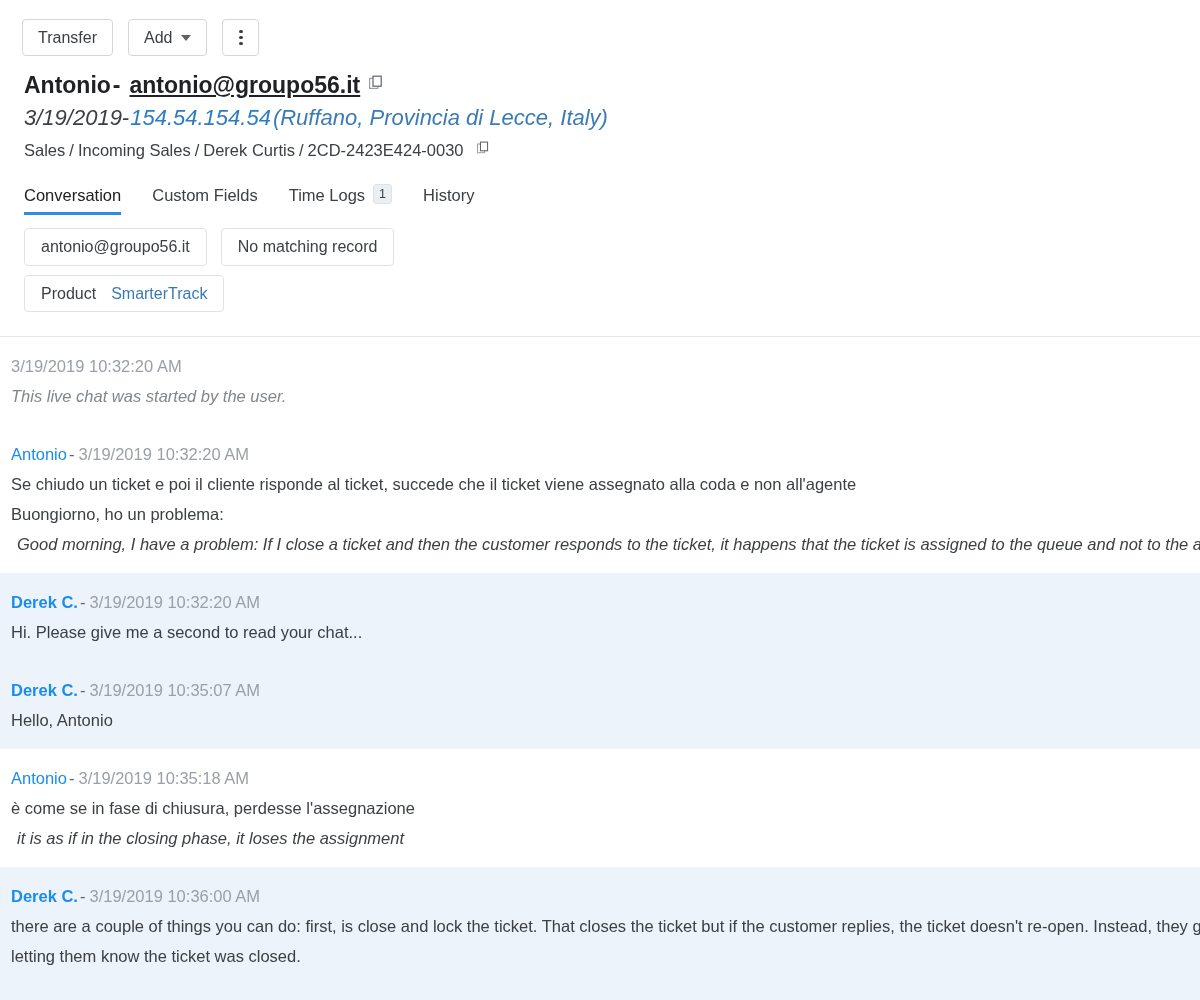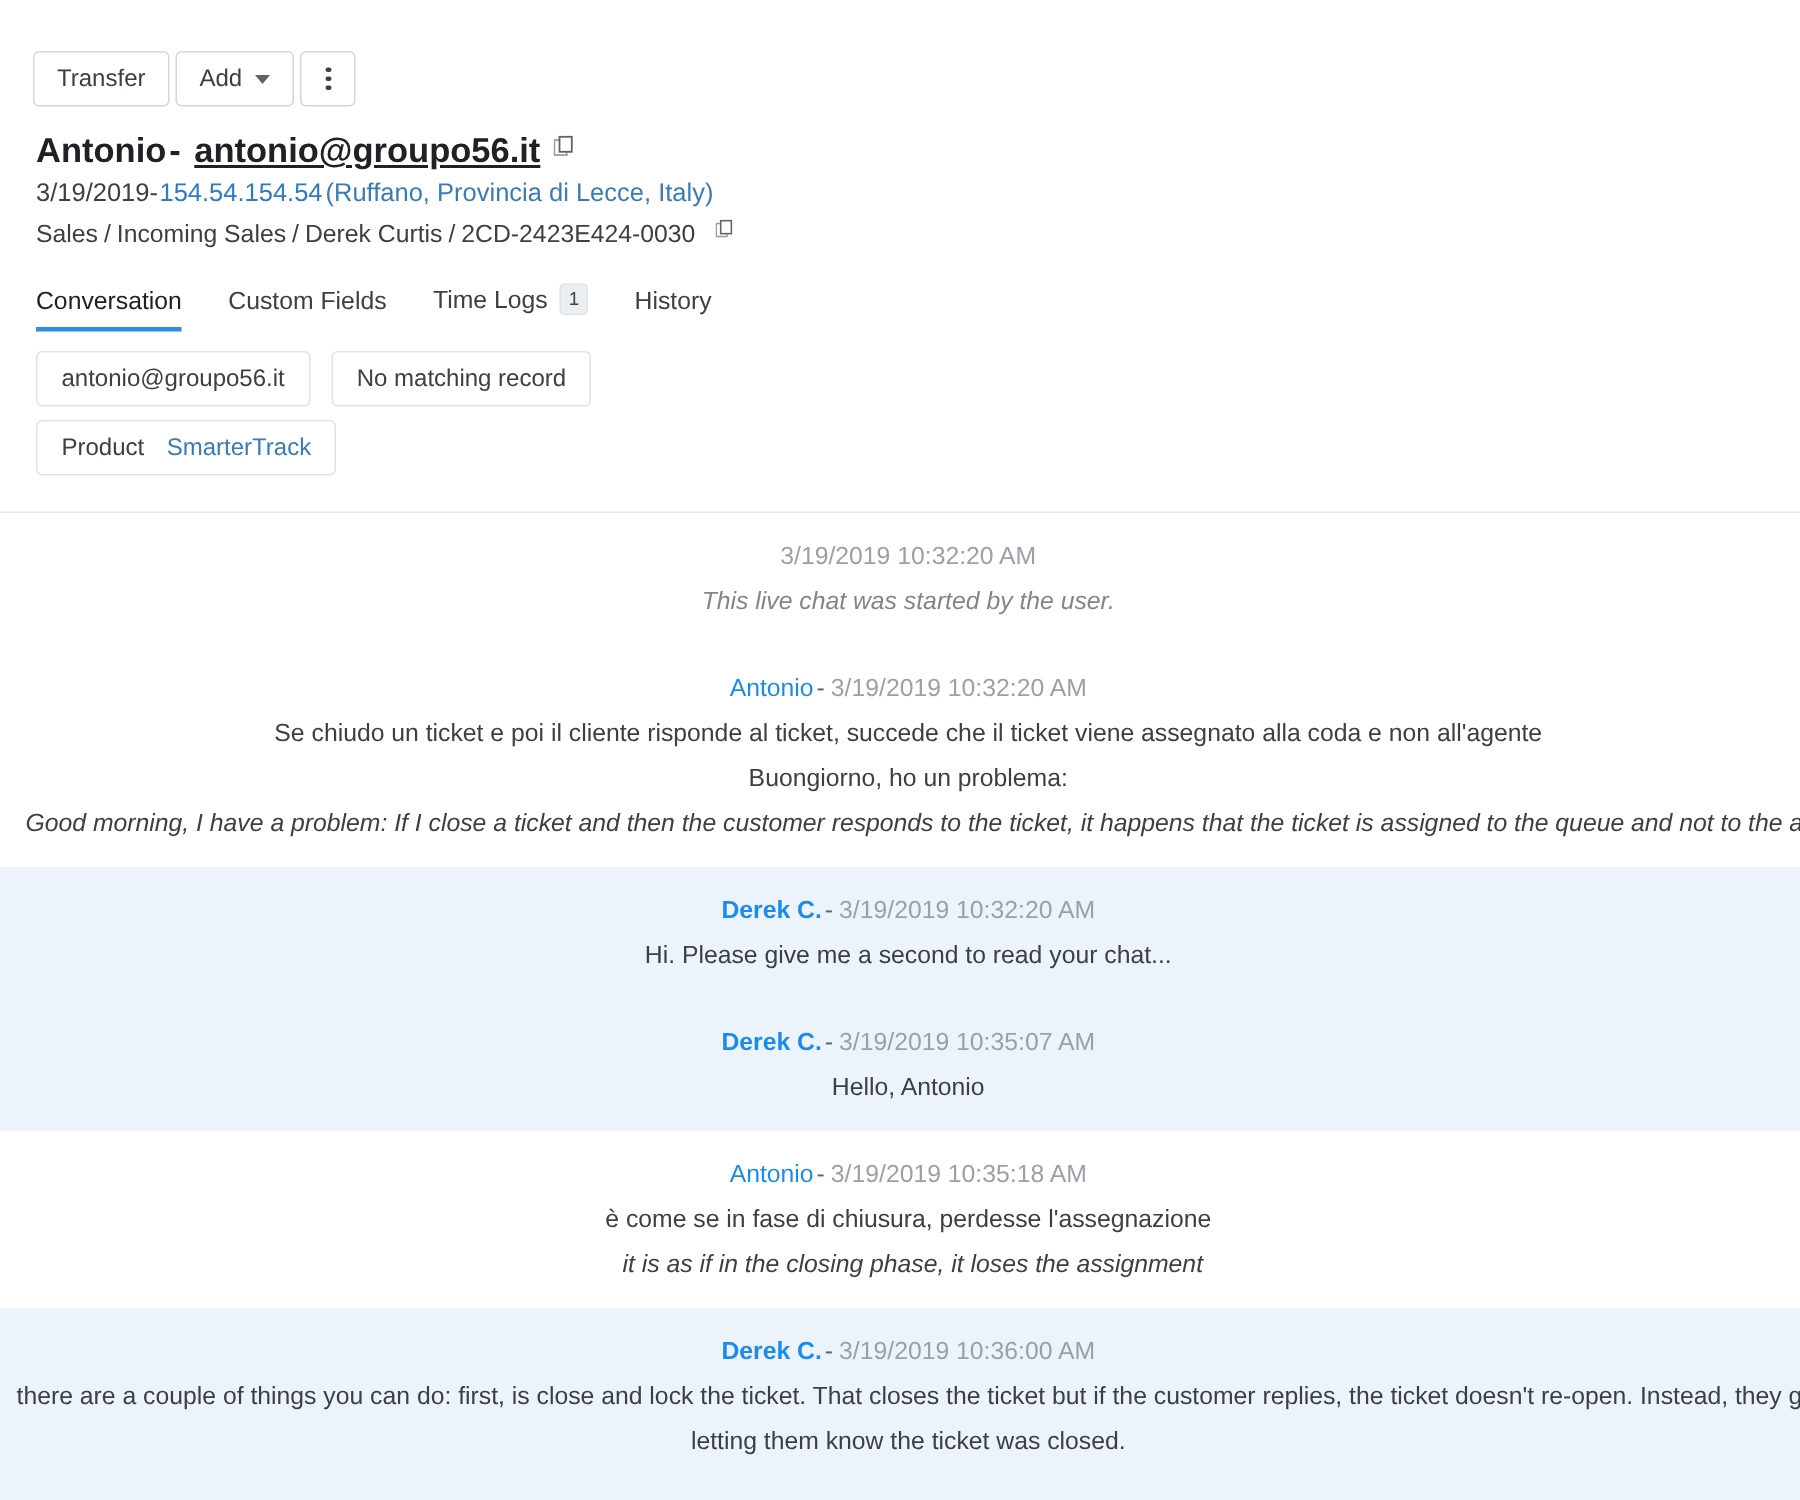--- a/index.html
+++ b/index.html
@@ -21,22 +21,22 @@
     height: 1000px;
     position: relative;
     overflow: hidden;
     background: #fff;
   }
 
   
   .toolbar {
     display: flex;
     align-items: flex-end;
-    gap: 4px;
-    padding: 34px 0 0 22px;
+    gap: 15px;
+    padding: 19px 0 0 22px;
   }
   .btn {
     border: 1px solid #d3d6da;
     border-radius: 4px;
     background: #fff;
     color: #3c4043;
     font-family: "Liberation Sans", sans-serif;
     font-size: 16px;
     line-height: 1;
     padding: 10px 15px;
@@ -98,24 +98,25 @@
   .copy-icon {
     display: inline-block;
     margin-left: 9px;
     position: relative;
     top: -2px;
     cursor: pointer;
     vertical-align: middle;
   }
 
   .meta-row {
-    font-size: 17px;
+    font-size: 22px;
     line-height: 1.72;
     color: #3c4043;
     white-space: nowrap;
+    font-style: italic;
   }
   .meta-date { color: #3c4043; }
   .ip-link {
     color: #2b7cc4;
     cursor: pointer;
     padding-left: 1px;
   }
   .geo { color: #3b7bb5; padding-left: 2px; }
   .breadcrumb-row {
     font-size: 16.5px;
@@ -192,21 +193,20 @@
     background: #e6e6e6;
     width: 1200px;
   }
 
   
   .conversation { }
   .msg {
     padding: 14px 0 14px 11px;
     white-space: nowrap;
     overflow: hidden;
-    text-align: center;
   }
   .msg.agent { background: #edf3fb; }
   .msg.system .sys-time {
     color: #9aa0a6;
     font-size: 16.5px;
     line-height: 1.82;
   }
   .msg.system .sys-text {
     color: #80868b;
     font-size: 16.5px;

